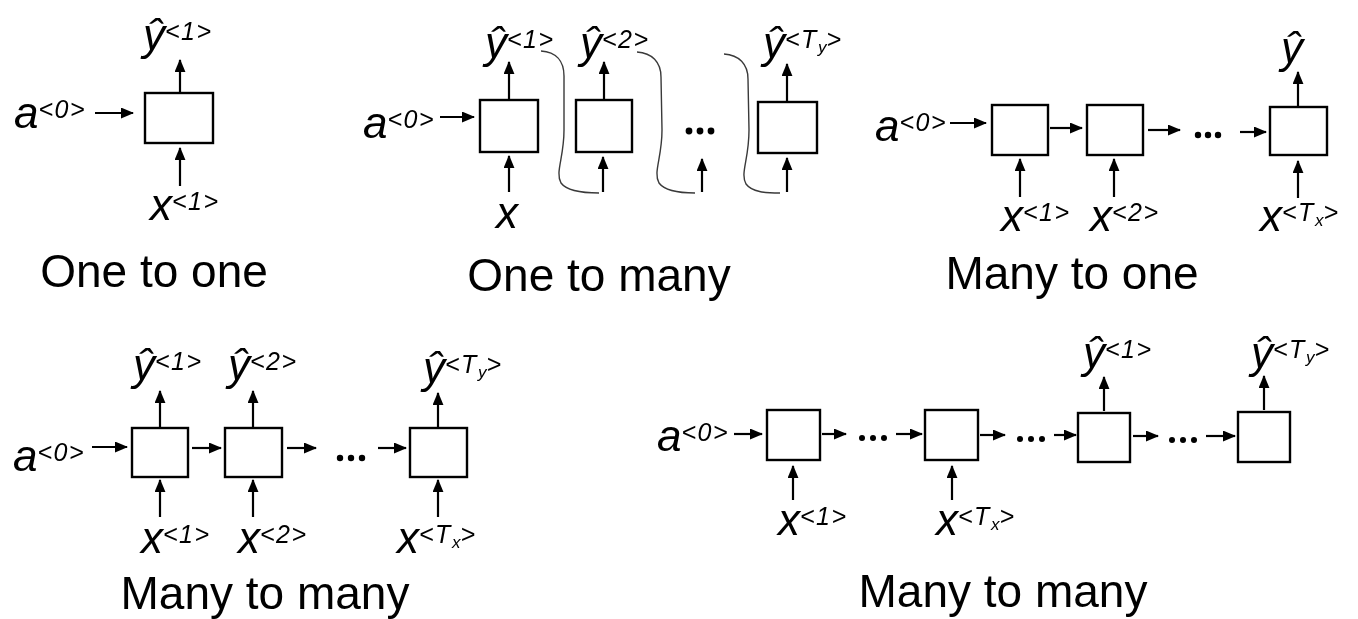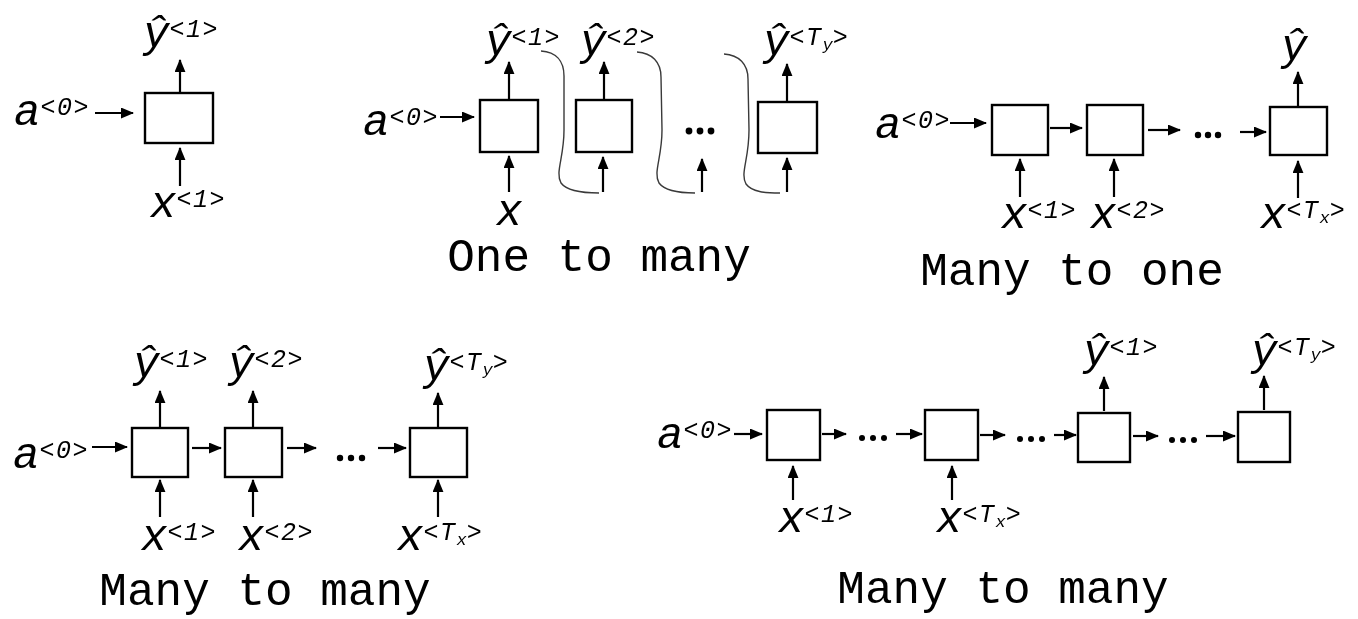--- a/index.html
+++ b/index.html
@@ -1,17 +1,17 @@
 <!DOCTYPE html>
 <html><head>
 <meta charset="utf-8">
 <style>
   html,body{margin:0;padding:0;background:#ffffff;}
   #figure{position:relative;width:1358px;height:619px;background:#ffffff;overflow:hidden;
-          font-family:Liberation Mono, monospace;}
+          font-family:Liberation Sans, sans-serif;}
   #diagram-layer{position:absolute;left:0;top:0;}
   .bx{fill:#ffffff;stroke:#000000;stroke-width:2.4;}
   .ar{stroke:#000000;stroke-width:2.2;fill:none;marker-end:url(#ah);}
   .cv{stroke:#3a3a3a;stroke-width:1.4;fill:none;}
   .dt{fill:#000000;stroke:none;}
   .ml{position:absolute;font-style:italic;font-size:44px;line-height:1;color:#000;white-space:nowrap;}
   .ml sup{font-size:25px;vertical-align:10px;letter-spacing:1.5px;font-style:italic;}
   .ml sup sub{font-size:17px;vertical-align:-5px;letter-spacing:0;}
   .cap{position:absolute;font-size:46px;line-height:1;color:#000;white-space:nowrap;
        transform:translateX(-50%);}
@@ -115,27 +115,28 @@
       <line class="ar" x1="793" y1="500" x2="793" y2="466"></line>
       <line class="ar" x1="952" y1="500" x2="952" y2="466"></line>
       <line class="ar" x1="1104" y1="411" x2="1104" y2="377"></line>
       <line class="ar" x1="1264" y1="410" x2="1264" y2="376"></line>
     </g>
   </svg>
 
   <span class="ml" style="left:143px;top:13px"><span>ŷ</span><sup><span>&lt;1&gt;</span><sub></sub><span></span></sup></span>
   <span class="ml" style="left:14px;top:91px"><span>a</span><sup><span>&lt;0&gt;</span><sub></sub><span></span></sup></span>
   <span class="ml" style="left:150px;top:183px"><span>x</span><sup><span>&lt;1&gt;</span><sub></sub><span></span></sup></span>
+  <div class="cap" style="left:154px;top:248px">One to one</div>
 
   <span class="ml" style="left:485px;top:21px"><span>ŷ</span><sup><span>&lt;1&gt;</span><sub></sub><span></span></sup></span>
   <span class="ml" style="left:580px;top:21px"><span>ŷ</span><sup><span>&lt;2&gt;</span><sub></sub><span></span></sup></span>
   <span class="ml" style="left:763px;top:21px"><span>ŷ</span><sup><span>&lt;T</span><sub>y</sub><span>&gt;</span></sup></span>
   <span class="ml" style="left:363px;top:101px"><span>a</span><sup><span>&lt;0&gt;</span><sub></sub><span></span></sup></span>
   <span class="ml" style="left:496px;top:191px"><span>x</span><sup><span></span><sub></sub><span></span></sup></span>
-  <div class="cap" style="left:599px;top:236px">One to many</div>
+  <div class="cap" style="left:599px;top:252px">One to many</div>
 
   <span class="ml" style="left:1281px;top:26px"><span>ŷ</span><sup><span></span><sub></sub><span></span></sup></span>
   <span class="ml" style="left:875px;top:104px"><span>a</span><sup><span>&lt;0&gt;</span><sub></sub><span></span></sup></span>
   <span class="ml" style="left:1001px;top:194px"><span>x</span><sup><span>&lt;1&gt;</span><sub></sub><span></span></sup></span>
   <span class="ml" style="left:1090px;top:194px"><span>x</span><sup><span>&lt;2&gt;</span><sub></sub><span></span></sup></span>
   <span class="ml" style="left:1260px;top:194px"><span>x</span><sup><span>&lt;T</span><sub>x</sub><span>&gt;</span></sup></span>
   <div class="cap" style="left:1072px;top:250px">Many to one</div>
 
   <span class="ml" style="left:133px;top:343px"><span>ŷ</span><sup><span>&lt;1&gt;</span><sub></sub><span></span></sup></span>
   <span class="ml" style="left:228px;top:343px"><span>ŷ</span><sup><span>&lt;2&gt;</span><sub></sub><span></span></sup></span>

